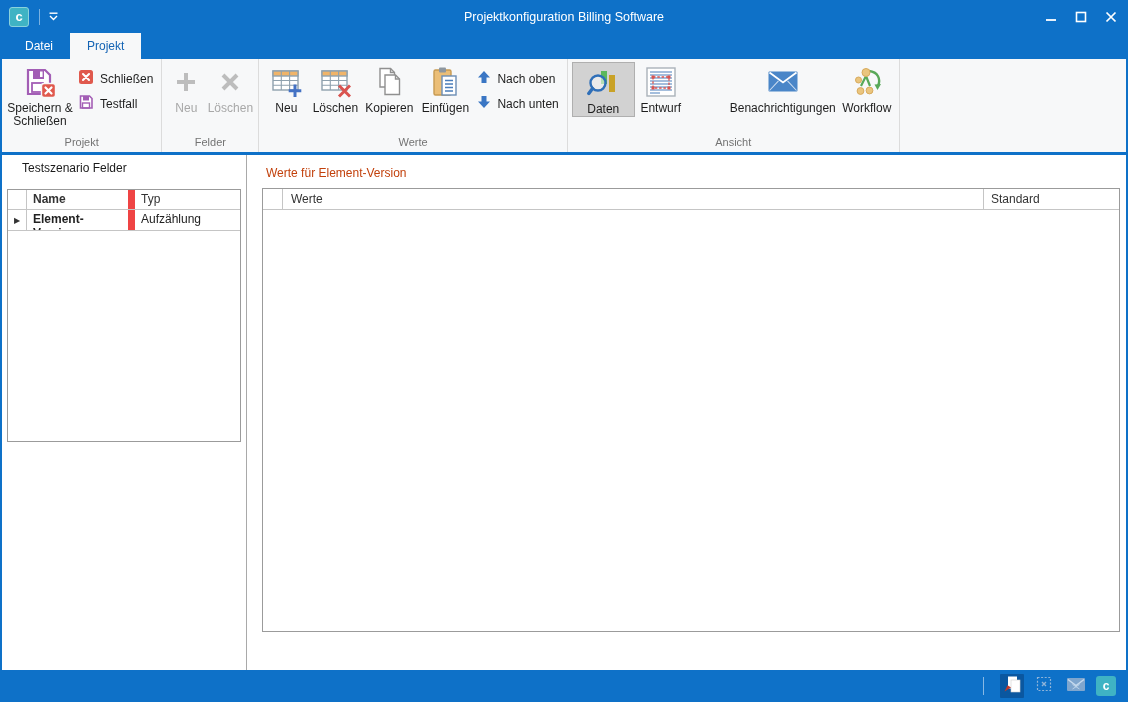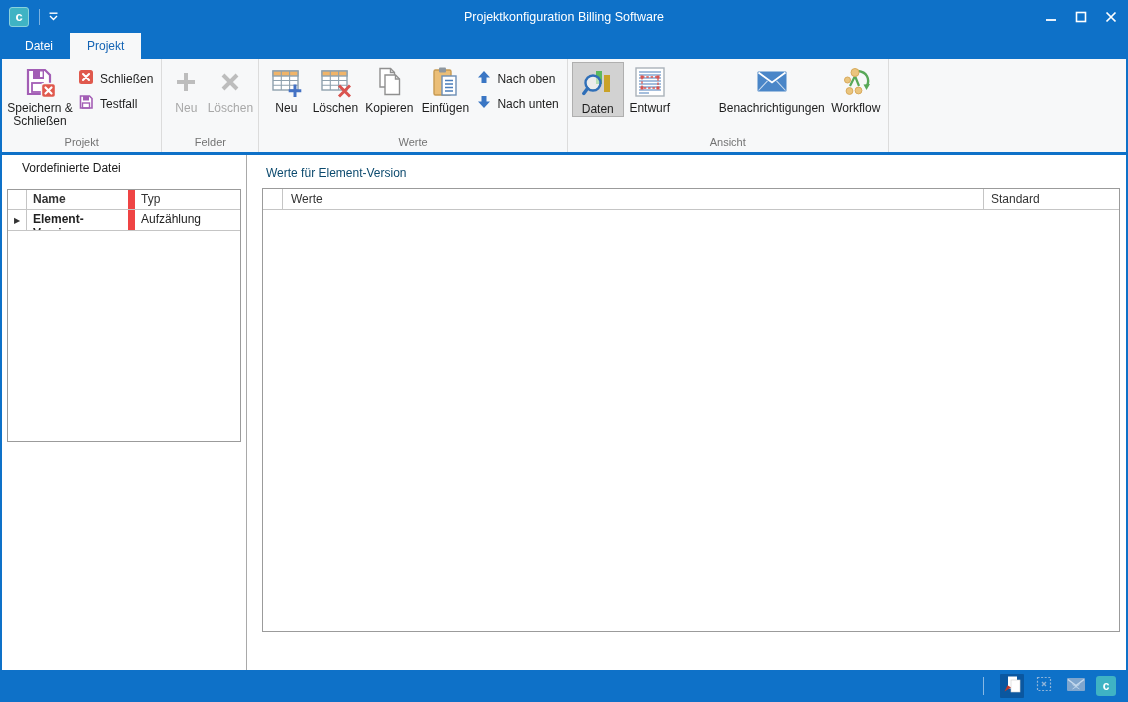--- a/index.html
+++ b/index.html
@@ -56,21 +56,21 @@
   .pane-label { font-size:12px; color:#1A1A1A; padding-left:20px; }
   .left-box { margin:14px 5px 0 5px; height:253px; border:1px solid #9B9B9B; background:#fff; font-size:12px; }
   .grid-row { display:flex; height:21px; border-bottom:1px solid #C5C5C5; color:#222; }
   .grid-row.header { height:20px; color:#333; }
   .col-ind { width:19px; border-right:1px solid #C5C5C5; display:flex; align-items:center; justify-content:center; }
   .col-name { width:108px; border-right:7px solid #ef4444; padding:2px 6px; overflow:hidden;font-weight:bold; }
   .col-typ { flex:1; padding:2px 6px; overflow:hidden; }
   .row-arrow { font-size:8px; color:#333; }
 
   .right-pane { flex:1; display:flex; flex-direction:column; padding-top:6px; min-width:0; }
-  .right-label { font-size:12px; color:#0c4a6e; padding-left:19px; margin-top:5px; }
+  .right-label { font-size:12px; color:#c2410c; padding-left:19px; margin-top:5px; }
   .right-table { margin:8px 6px 0 15px; height:444px; border:1px solid #9B9B9B; font-size:12px;
                  display:flex; flex-direction:column; background:#fff; }
   .rt-header { display:flex; height:21px; border-bottom:1px solid #C5C5C5; color:#333; }
   .rt-ind { width:20px; border-right:1px solid #C5C5C5; }
   .rt-werte { flex:1; padding:3px 8px; border-right:1px solid #C5C5C5; }
   .rt-standard { width:135px; padding:3px 7px; }
   .rt-body { flex:1; }
 
   
   .statusbar { height:32px; background:#0E71C8; display:flex; align-items:center;
@@ -248,21 +248,21 @@
             </span>
             <span>Nach unten</span>
           </div>
         </div>
       </div>
       <div class="rgroup-label">Werte</div>
     </div>
 
     <div class="rgroup">
       <div class="rgroup-content">
-        <div class="rbtn-large selected-btn" style="width:52px;">
+        <div class="rbtn-large selected-btn" style="width:63px;">
           <span class="icon">
             <svg width="32" height="32" viewBox="0 0 32 32">
               <rect x="14" y="4" width="6" height="13" fill="#5CB85C"></rect>
               <rect x="22" y="8" width="6" height="17" fill="#C9A227"></rect>
               <circle cx="11" cy="16" r="7.5" fill="rgba(255,255,255,0.55)" stroke="#2F6FB8" stroke-width="2.4"></circle>
               <path d="M5.5 21.5 L1.8 26.5" stroke="#2F6FB8" stroke-width="3.4" stroke-linecap="round"></path>
             </svg>
           </span>
           <span class="lbl">Daten</span>
         </div>
@@ -310,21 +310,21 @@
 
     <div style="flex:1;"></div>
   </div>
 
   <div class="accent-line"></div>
 
 
   <div class="content">
 
     <div class="left-pane">
-      <div class="pane-label">Vordefinierte Datei</div>
+      <div class="pane-label">Testszenario Felder</div>
       <div class="left-box">
         <div class="grid-row header">
           <div class="col-ind"></div>
           <div class="col-name">Name</div>
           <div class="col-typ">Typ</div>
         </div>
         <div class="grid-row">
           <div class="col-ind">
               <span class="row-arrow">▶</span>
             </div>

